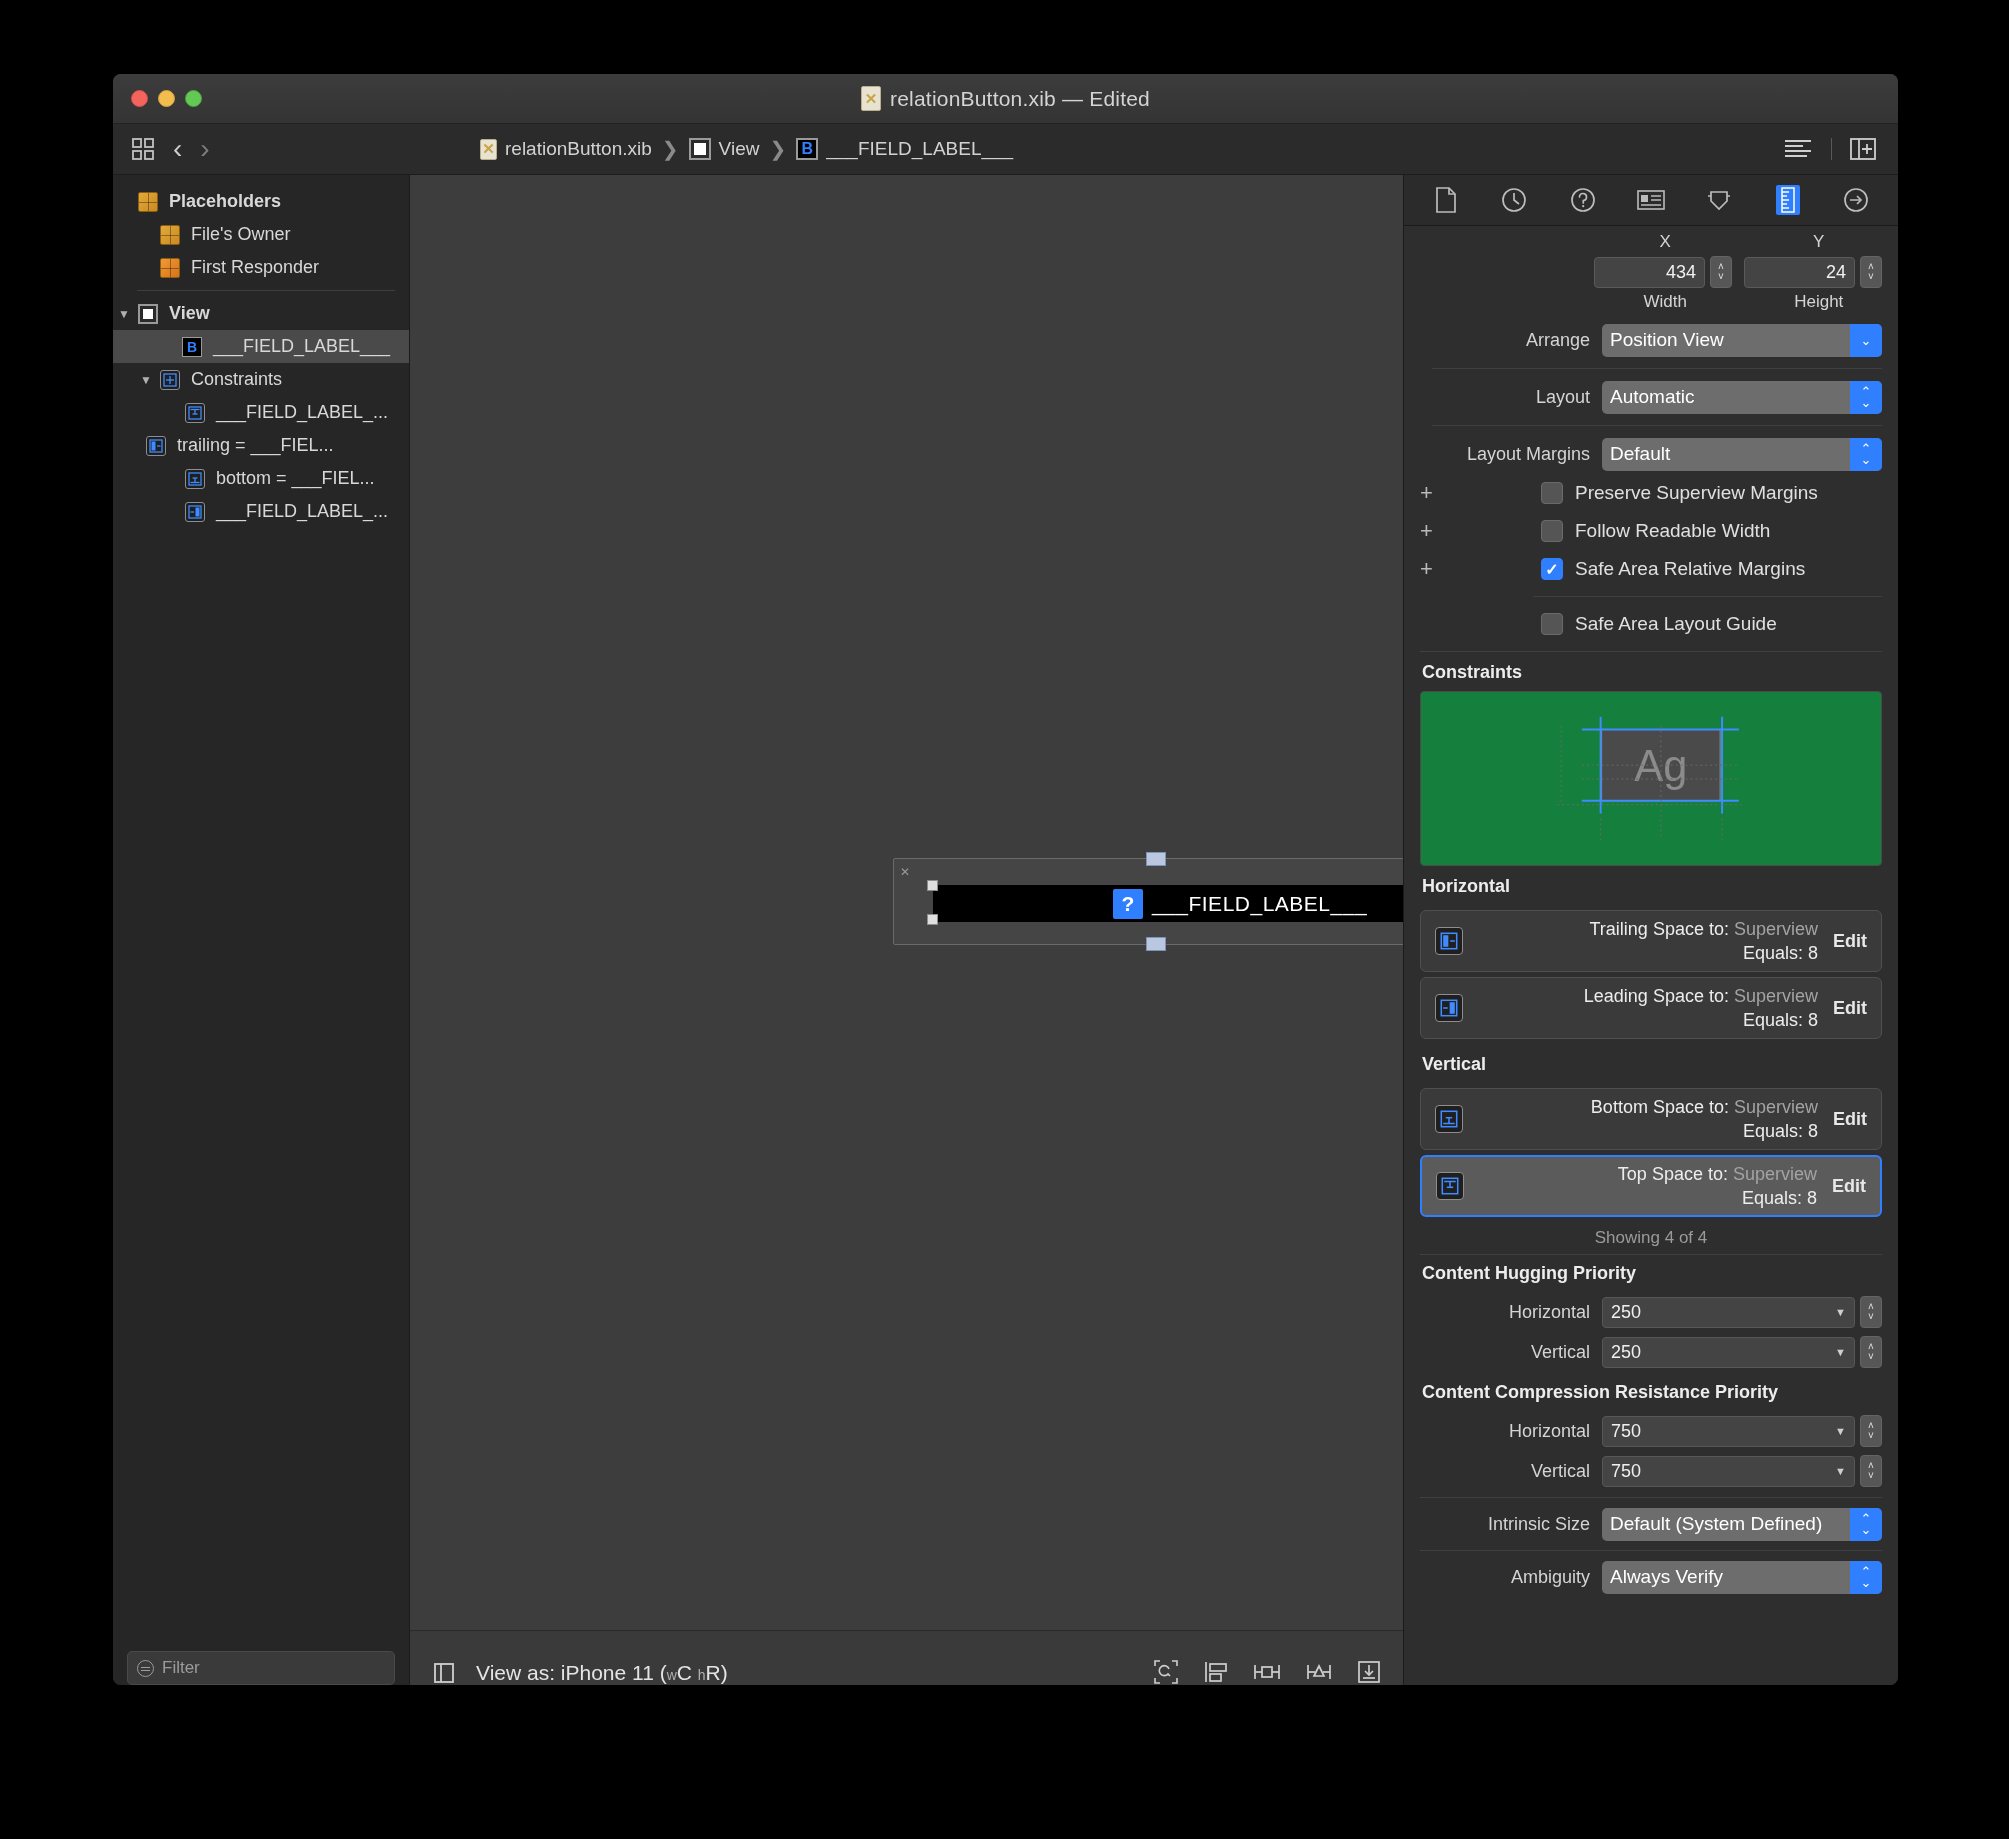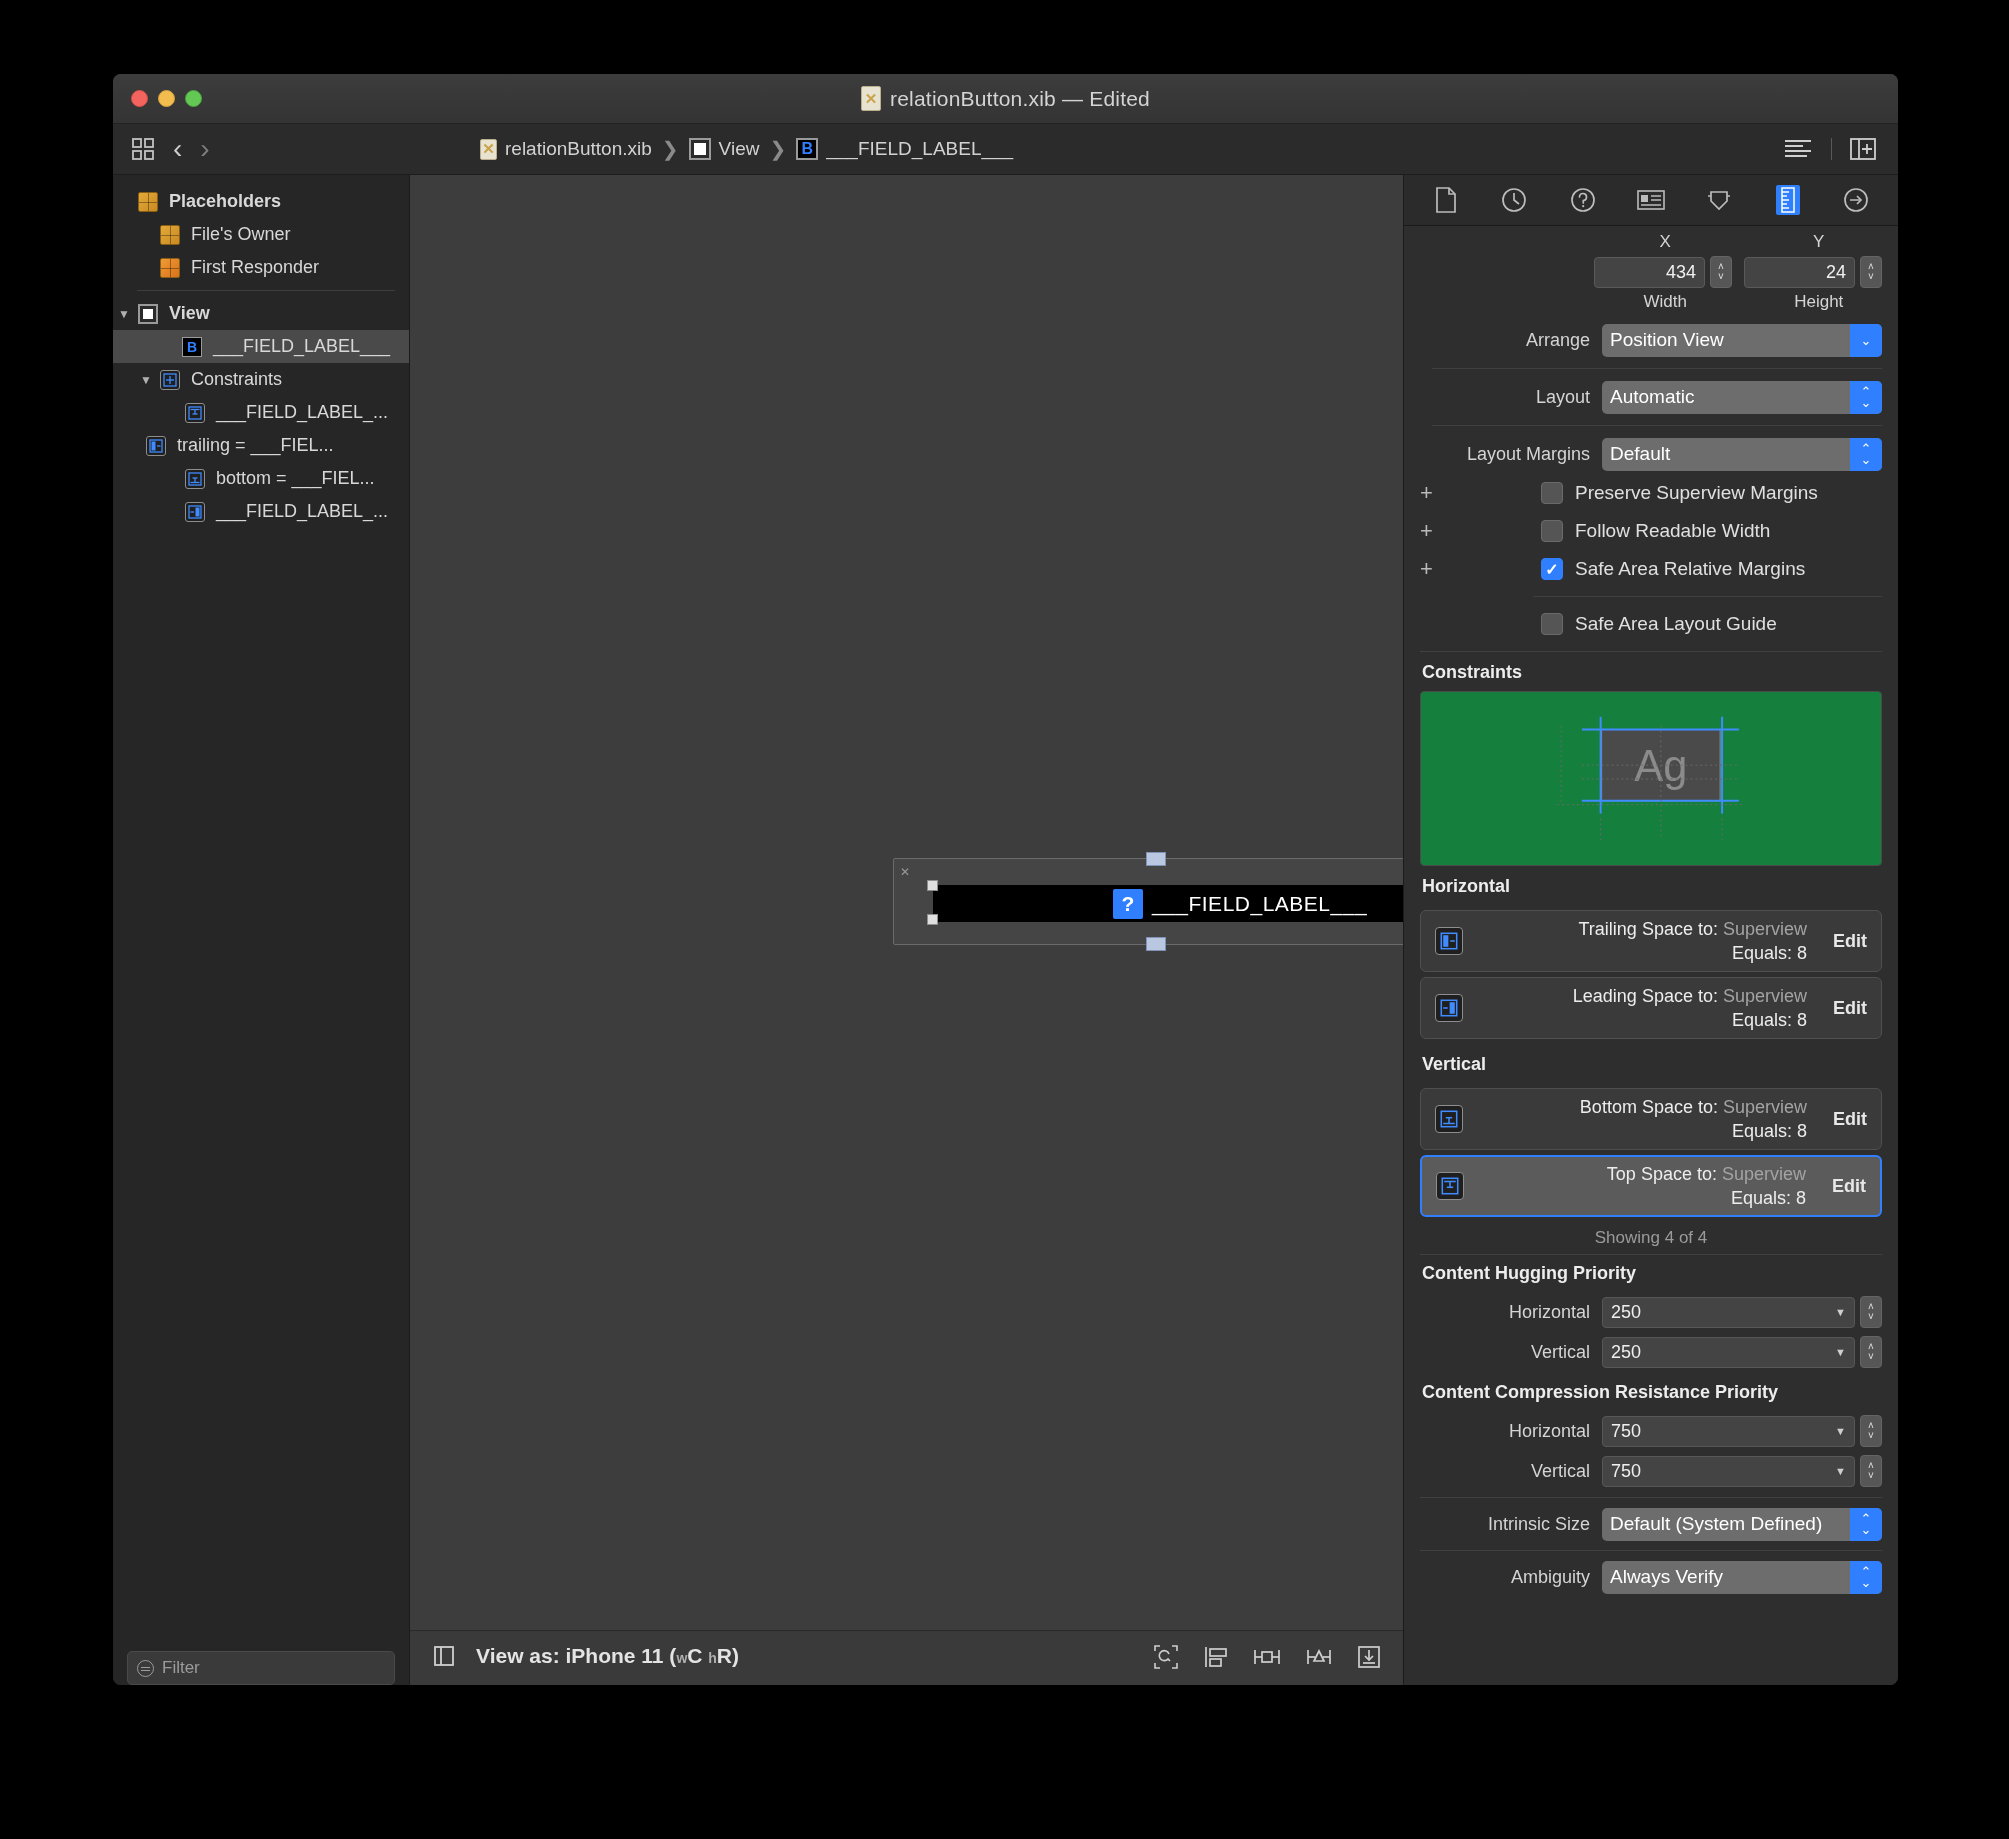--- a/index.html
+++ b/index.html
@@ -98,21 +98,21 @@
     position:absolute; left:39px; top:26px; width:614px; height:37px; background:#000;
     display:flex; align-items:center; justify-content:center; gap:9px;
   }
   .qmark{ width:30px;height:30px;background:#2f7fff;color:#fff;font-weight:bold;font-size:21px;
           display:flex;align-items:center;justify-content:center;border-radius:2px;}
   .btn-label{ color:#fff; font-size:21px; letter-spacing:0.5px;}
   .hnd{ position:absolute; width:11px;height:11px;background:#dfdfdf;border:1px solid #8e8e8e;}
   .xsmall{ position:absolute; left:6px; top:6px; color:#9a9a9a; font-size:12px;}
   .bottombar{
     height:55px; background:#3a3a3a; border-top:1px solid #2a2a2a;
-    display:flex; align-items:flex-start; padding:13px 22px; gap:20px; flex:0 0 55px;font-weight:bold;
+    display:flex; align-items:flex-end; padding:0 22px; gap:20px; flex:0 0 55px;
   }
   .viewas{ color:#e4e4e4; font-size:21px; }
   .viewas .sub{ font-size:14px; color:#b0b0b0;}
   .bb-icons{ margin-left:auto; display:flex; align-items:center; gap:24px; color:#cfcfcf;}
   
   .inspector{
     width:495px; background:#2e2e2e; border-left:1px solid #1b1b1b;
     display:flex; flex-direction:column;
   }
   .insp-tabs{
@@ -167,21 +167,21 @@
     height:62px; display:flex; align-items:center; padding:0 14px; gap:10px;
   }
   .cst.selected{ background:#5b5b5b; border:2px solid #2f7fff;}
   .cst .cico{ width:28px;height:28px;border:1.5px solid #8e8e8e;border-radius:4px;background:#1f1f1f;
       display:flex;align-items:center;justify-content:center; flex:0 0 28px;}
   .cst .ctext{ flex:1; text-align:right; line-height:1.35;}
   .cst .l1{ font-size:18px; color:#ededed;}
   .cst .l1 .grey{ color:#a3a3a3;}
   .cst .l2{ font-size:18px; color:#ededed;}
   .cst .l2 .lbl{ color:#ededed;}
-  .cst .edit{ font-size:18px; color:#e8e8e8; font-weight:bold; margin-left:16px;}
+  .cst .edit{ font-size:18px; color:#e8e8e8; font-weight:bold; margin-left:5px;}
   .showing{ text-align:center; color:#9a9a9a; font-size:17px; padding:6px 0 4px 0;}
   .combo{
     flex:1; height:31px; background:#444; border:1px solid #575757; border-radius:4px;
     display:flex; align-items:center; padding:0 8px; color:#efefef; font-size:18px; position:relative;
   }
   .combo .dn{ position:absolute; right:8px; color:#cfcfcf; font-size:11px;}
   svg{ shape-rendering:geometricPrecision; }
 </style>
 </head>
 <body>

